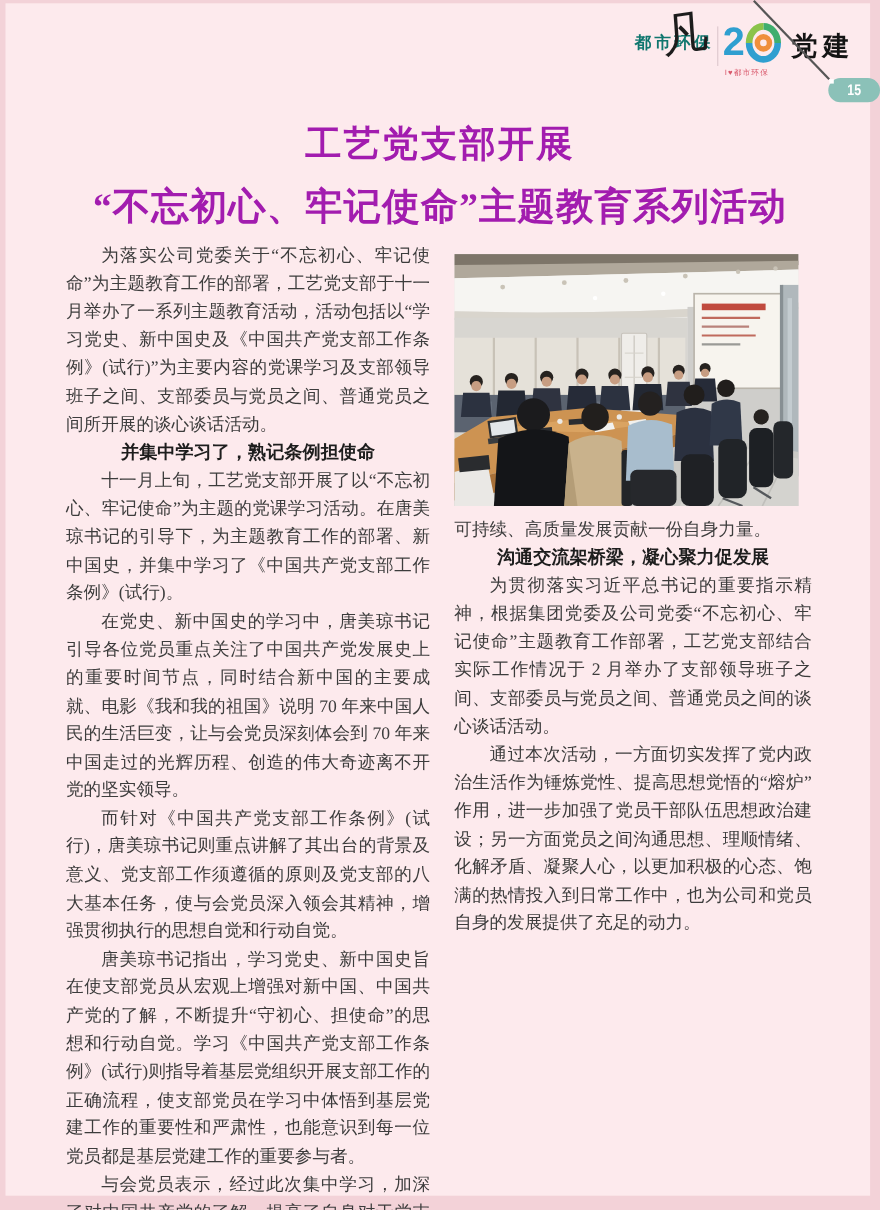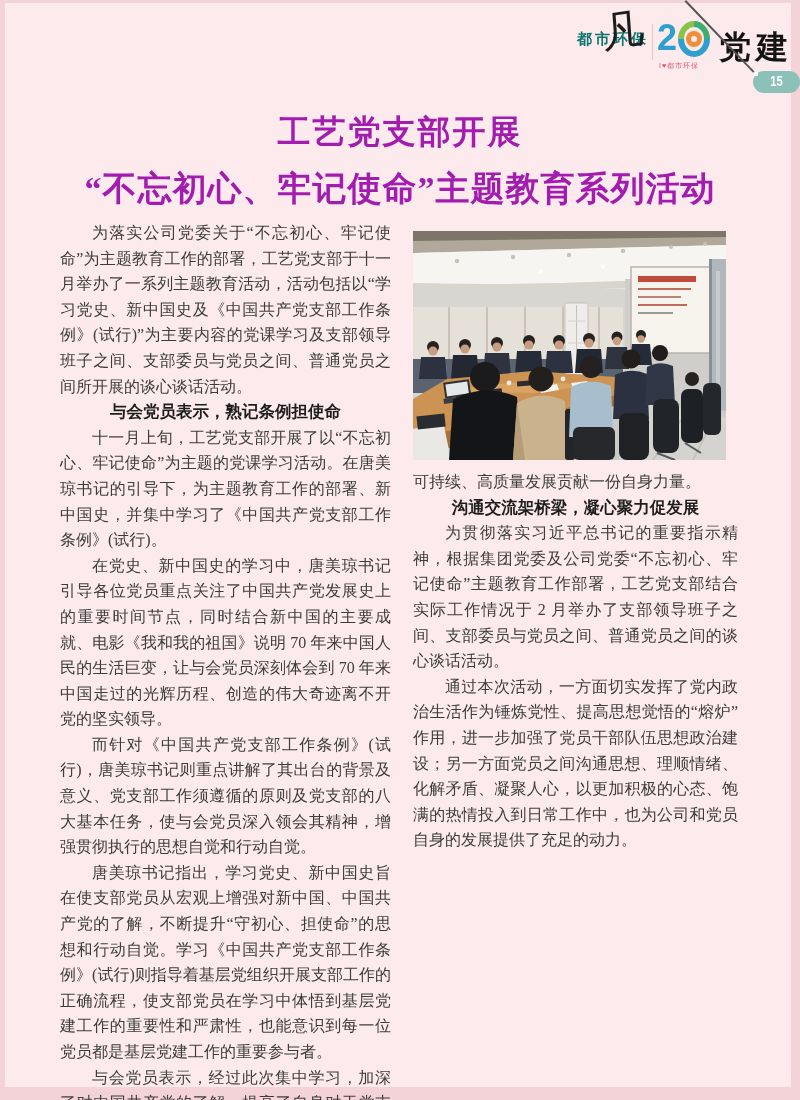--- a/index.html
+++ b/index.html
@@ -15,21 +15,21 @@
                 font-weight:bold; font-size:15px; letter-spacing:3px; color:#0f766e;margin-left:40px; }
   .brand-mark { position:absolute; left:602px; top:10px; font-size:42px; color:#1c1c1c;
                 font-family:"DejaVu Serif",serif; transform:rotate(-8deg) skewX(-4deg); line-height:1; }
   .mast-divider { position:absolute; left:652px; top:24px; width:1px; height:36px; background:#ddc8cc; }
   .logo20 { position:absolute; left:657px; top:20px; height:38px; display:flex; align-items:flex-start; }
   .logo20 .two { font-family:"Liberation Sans",sans-serif; font-weight:bold; font-size:36px;
                  line-height:36px; color:#2f9fd0; }
   .logo-caption { position:absolute; left:651px; top:61px; width:56px; text-align:center;
                   font-family:"Liberation Sans",sans-serif; font-size:7px; color:#d9586b; letter-spacing:1px; }
   .section-label { position:absolute; left:719px; top:26px; font-family:Liberation Sans, sans-serif;
-                   font-weight:bold; font-size:32px; letter-spacing:5px; color:#141414; }
+                   font-weight:bold; font-size:24px; letter-spacing:5px; color:#141414; }
   .mast-line { position:absolute; left:686px; top:0; width:99px; height:1.5px; background:#565656;
                transform:rotate(46.2deg); transform-origin:0 0; }
   .page-tab { position:absolute; left:753px; top:71px; width:47px; height:22px; background:#8bc1b8;border-radius:11px; }
   .page-tab .corner { position:absolute; left:1px; top:1px; width:4px; height:4px; background:#ffffff; }
   .page-tab .num { position:absolute; left:0; right:0; top:2px; text-align:center; color:#ffffff;
                    font-family:"Liberation Sans",sans-serif; font-weight:bold; font-size:14px;
                    transform:scaleX(.8); }
 
   
   .title { position:absolute; left:0; top:112px; width:800px; text-align:center; color:#a21caf; }
@@ -76,21 +76,21 @@
     </span>
   </div>
 
   <div class="title">
     <div class="l1">工艺党支部开展</div>
     <div class="l2">“不忘初心、牢记使命”主题教育系列活动</div>
   </div>
 
   <div class="col col-left">
     <p>为落实公司党委关于“不忘初心、牢记使命”为主题教育工作的部署，工艺党支部于十一月举办了一系列主题教育活动，活动包括以“学习党史、新中国史及《中国共产党支部工作条例》(试行)”为主要内容的党课学习及支部领导班子之间、支部委员与党员之间、普通党员之间所开展的谈心谈话活动。</p>
-    <div class="subhead">与会党员表示，熟记条例担使命</div>
+    <div class="subhead">并集中学习了，熟记条例担使命</div>
     <p>十一月上旬，工艺党支部开展了以“不忘初心、牢记使命”为主题的党课学习活动。在唐美琼书记的引导下，为主题教育工作的部署、新中国史，并集中学习了《中国共产党支部工作条例》(试行)。</p>
     <p>在党史、新中国史的学习中，唐美琼书记引导各位党员重点关注了中国共产党发展史上的重要时间节点，同时结合新中国的主要成就、电影《我和我的祖国》说明 70 年来中国人民的生活巨变，让与会党员深刻体会到 70 年来中国走过的光辉历程、创造的伟大奇迹离不开党的坚实领导。</p>
     <p>而针对《中国共产党支部工作条例》(试行)，唐美琼书记则重点讲解了其出台的背景及意义、党支部工作须遵循的原则及党支部的八大基本任务，使与会党员深入领会其精神，增强贯彻执行的思想自觉和行动自觉。</p>
     <p>唐美琼书记指出，学习党史、新中国史旨在使支部党员从宏观上增强对新中国、中国共产党的了解，不断提升“守初心、担使命”的思想和行动自觉。学习《中国共产党支部工作条例》(试行)则指导着基层党组织开展支部工作的正确流程，使支部党员在学习中体悟到基层党建工作的重要性和严肃性，也能意识到每一位党员都是基层党建工作的重要参与者。</p>
     <p>与会党员表示，经过此次集中学习，加深了对中国共产党的了解，提高了自身对于党支部工作建设重要性和必要性的认识，今后要坚持以习近平新时代中国特色社会主义思想为指导，时刻“不忘初心、牢记使命”，强化党员身份意识，发扬“爱岗敬业、主动担当”的精神，为实现都市环保</p>
   </div>
 
   <div class="col col-right">
     <svg class="photo" viewBox="0 0 313 229" role="img" aria-label="工艺党支部党课学习会议现场，党员围坐会议桌学习投影内容">
 

